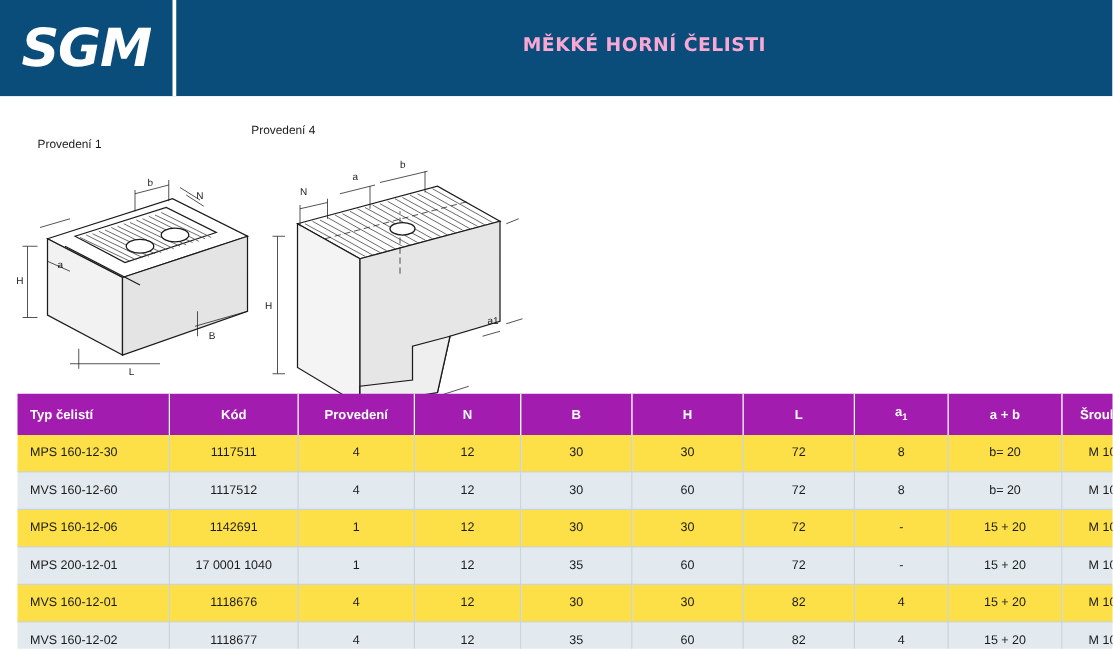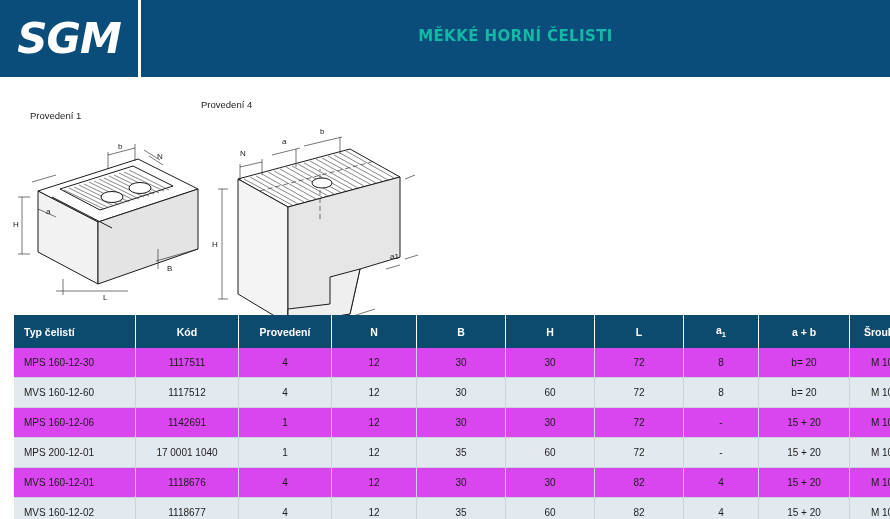--- a/index.html
+++ b/index.html
@@ -38,21 +38,21 @@
     font-style: italic;
     letter-spacing: -1px;
     font-family: "DejaVu Sans", sans-serif;
   }
   .header-titles {
     flex: 1;
     display: flex;
     flex-direction: column;
     align-items: center;
     justify-content: center;
-    color: #14b8a6;
+    color: #f9a8d4;
     text-align: center;
   }
   .title-line1 {
     font-size: 15px;
     font-weight: bold;
     letter-spacing: 0.4px;
     margin-bottom: 6px;
     font-family: "DejaVu Sans", sans-serif;
   }
   .title-line2 {
@@ -88,41 +88,41 @@
     left: 14px;
     top: 315px;
     width: 862px;
   }
   table {
     border-collapse: collapse;
     width: 862px;
     table-layout: fixed;
   }
   thead th {
-    background: #0c4a6e;
+    background: #a21caf;
     color: #ffffff;
     font-size: 10.5px;
     font-weight: bold;
     height: 31px;
     border-right: 1px solid #ffffff;
     text-align: center;
     vertical-align: middle;
     font-family: "Liberation Sans", sans-serif;
   }
   thead th:last-child { border-right: none; }
   thead th.left-col { text-align: left; padding-left: 10px; }
   tbody td {
     height: 27px;
     font-size: 10px;
     color: #1b1b1b;
     text-align: center;
     vertical-align: middle;
     border-bottom: 1px solid #c9d4dc;
     border-right: 1px solid #c9d4dc;
-    background: #d946ef;
+    background: #fde047;
     font-family: "Liberation Sans", sans-serif;
   }
   tbody tr:nth-child(even) td { background: #e3eaef; }
   tbody td:last-child { border-right: none; }
   tbody td.left-col { text-align: left; padding-left: 10px; }
   .sub { font-size: 7.5px; vertical-align: sub; }
 </style>
 </head>
 <body>
 

